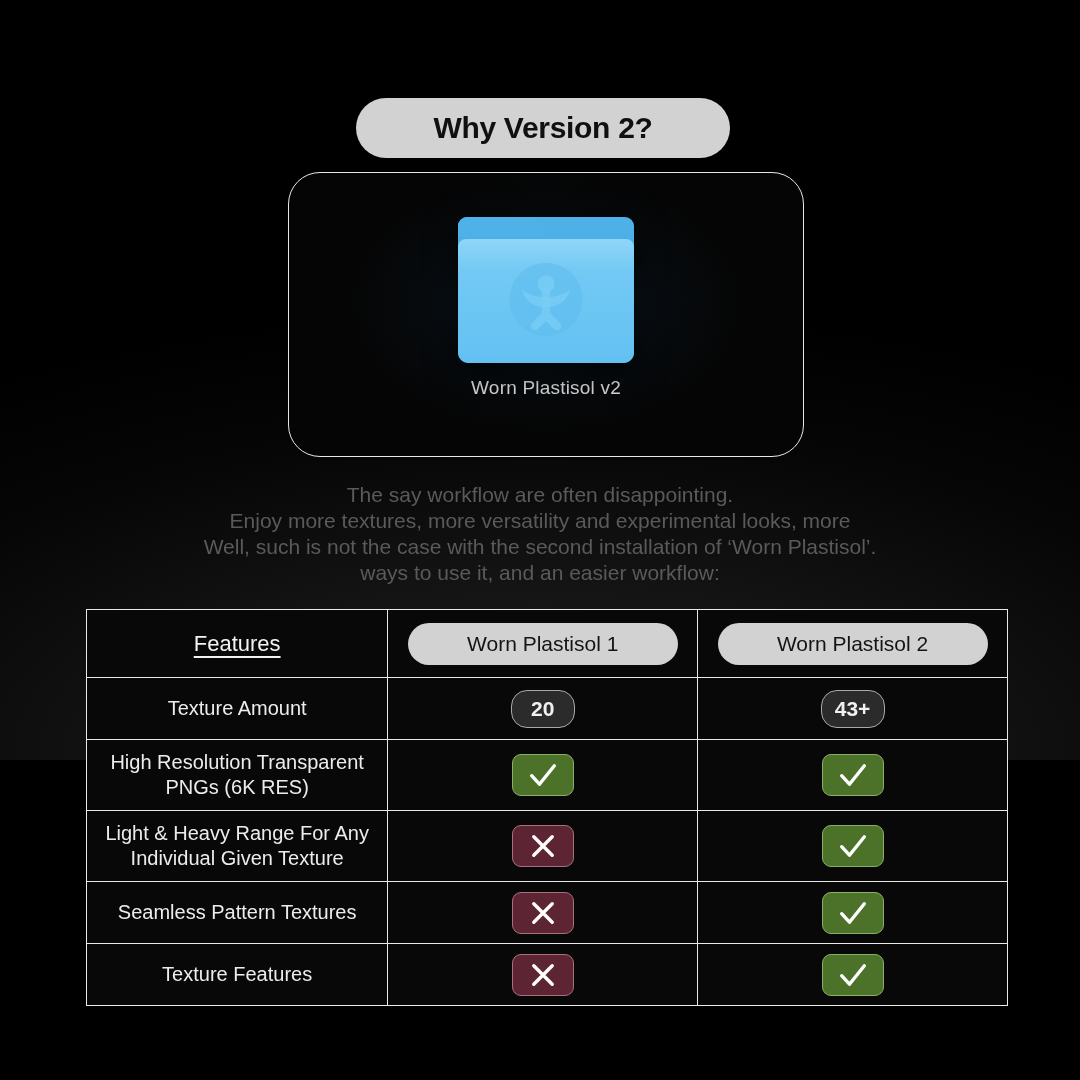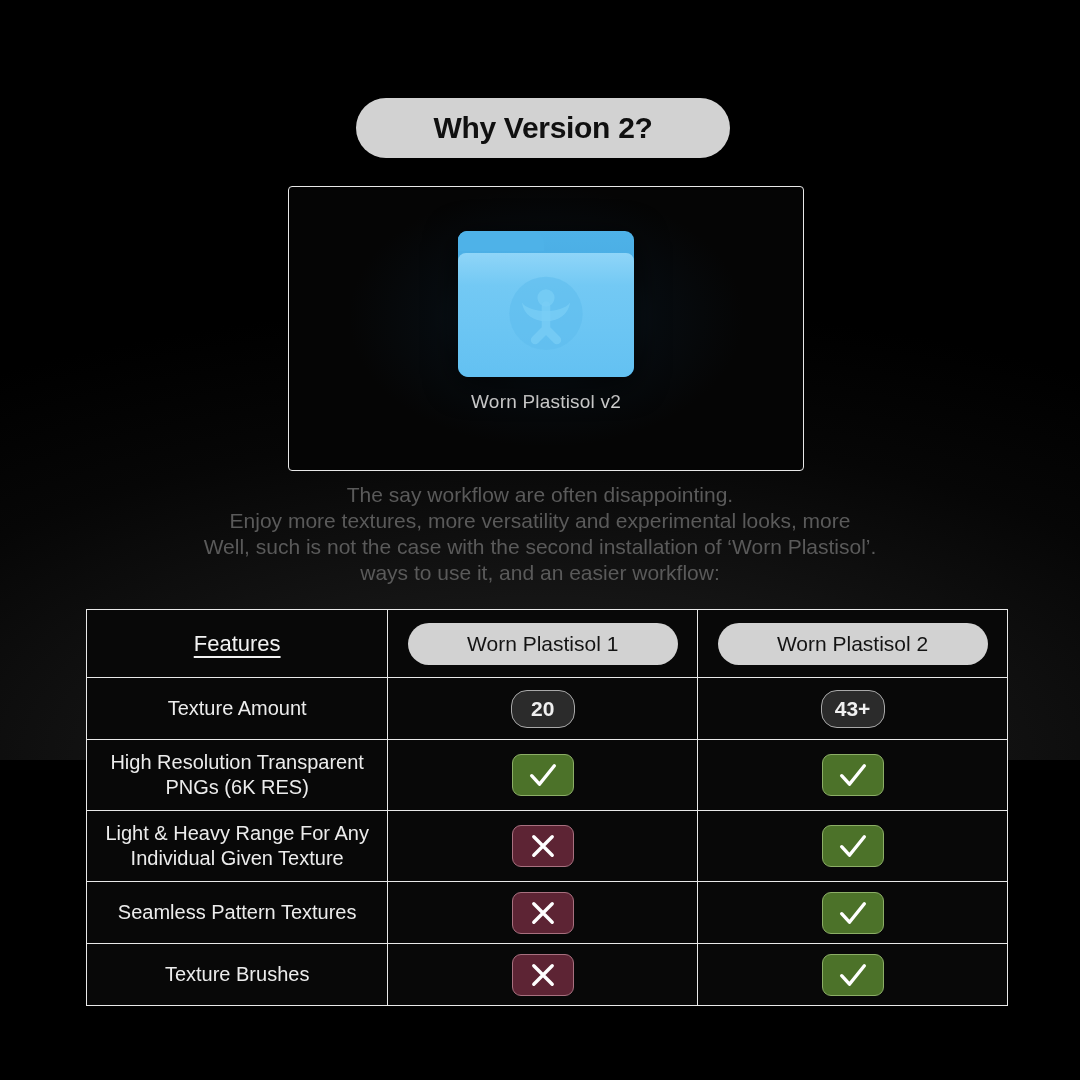--- a/index.html
+++ b/index.html
@@ -30,24 +30,24 @@
   .title-pill span {
     color:#101010;
     font-size:30px;
     font-weight:bold;
     letter-spacing:-0.3px;
   }
 
   
   .folder-frame {
     position:absolute;
-    left:288px; top:186px;
+    left:288px; top:172px;
     width:516px; height:285px;
     border:1.6px solid #e8e8e8;
-    border-radius:4px;
+    border-radius:32px;
     background:
       radial-gradient(ellipse 52% 62% at 50% 46%, rgba(40,110,160,.30) 0%, rgba(20,55,85,.13) 42%, rgba(0,0,0,0) 74%),
       #050505;
     overflow:hidden;
   }
   .folder-wrap {
     position:absolute;
     left:50%; top:44px;
     transform:translateX(-50%);
     width:186px;
@@ -286,21 +286,21 @@
         <td>
           <span class="badge-mark badge-yes">
             <svg class="mark-svg" viewBox="0 0 24 24">
                 <path d="M4 12.5 L9.5 18.5 L20 5.5" fill="none" stroke="#ffffff" stroke-width="2.4" stroke-linecap="round" stroke-linejoin="round"></path>
               </svg>
           </span>
         </td>
       </tr>
 
       <tr class="row-1">
-        <td class="feat-label">Texture Brushes</td>
+        <td class="feat-label">Texture Features</td>
         <td>
           <span class="badge-mark badge-no">
             <svg class="mark-svg" viewBox="0 0 24 24">
                 <path d="M5.5 5.5 L18.5 18.5 M18.5 5.5 L5.5 18.5" fill="none" stroke="#ffffff" stroke-width="2.4" stroke-linecap="round"></path>
               </svg>
           </span>
         </td>
         <td>
           <span class="badge-mark badge-yes">
             <svg class="mark-svg" viewBox="0 0 24 24">

